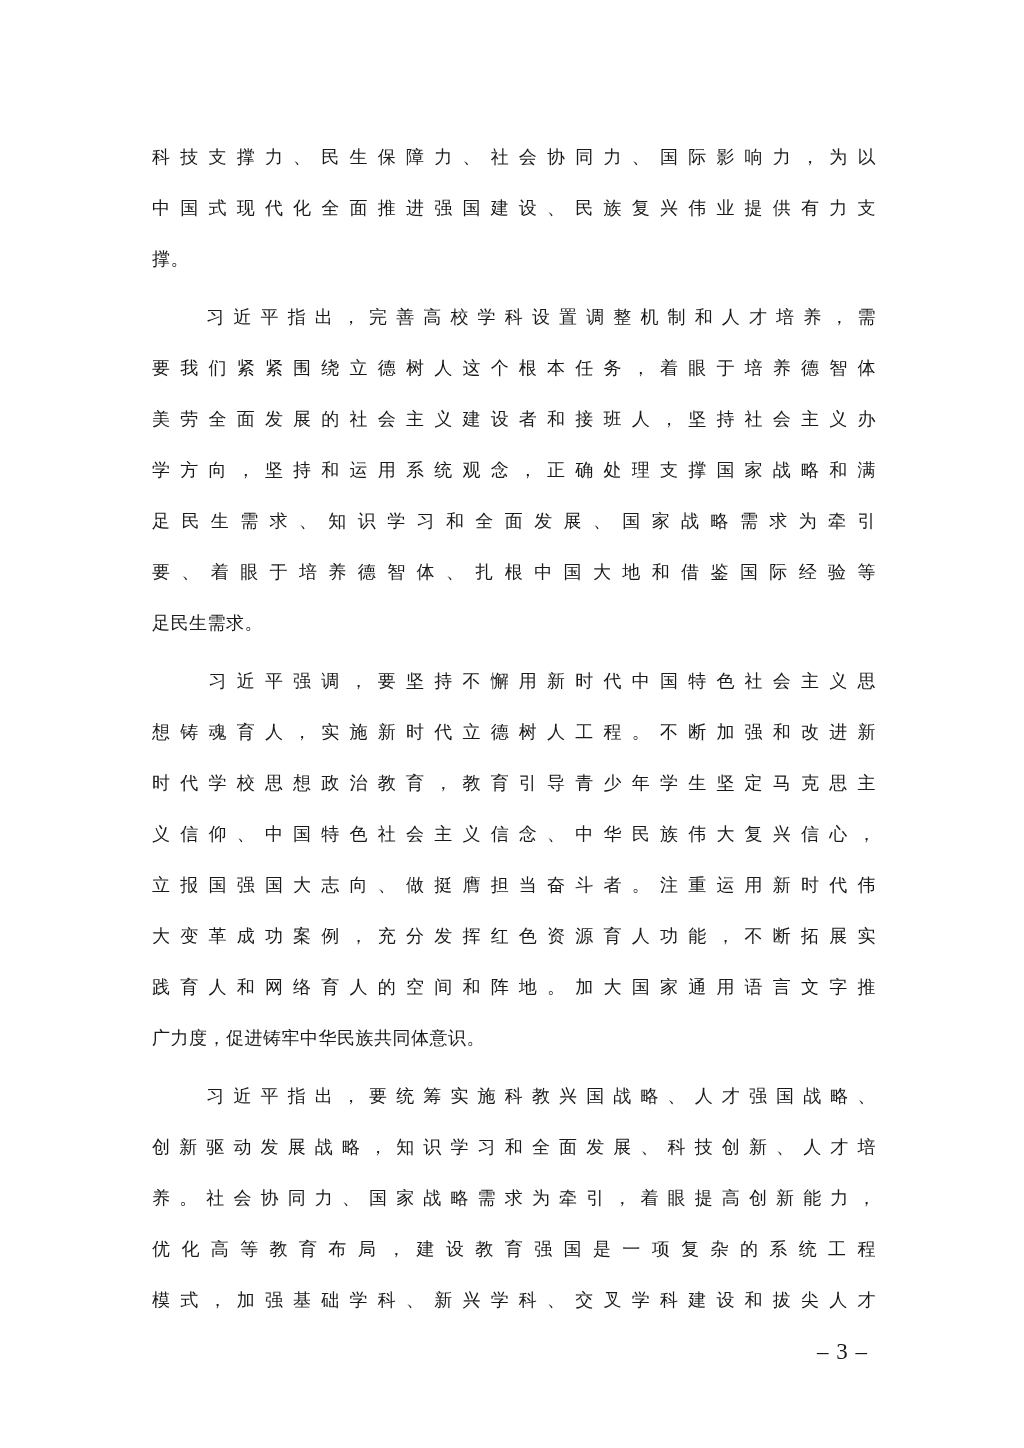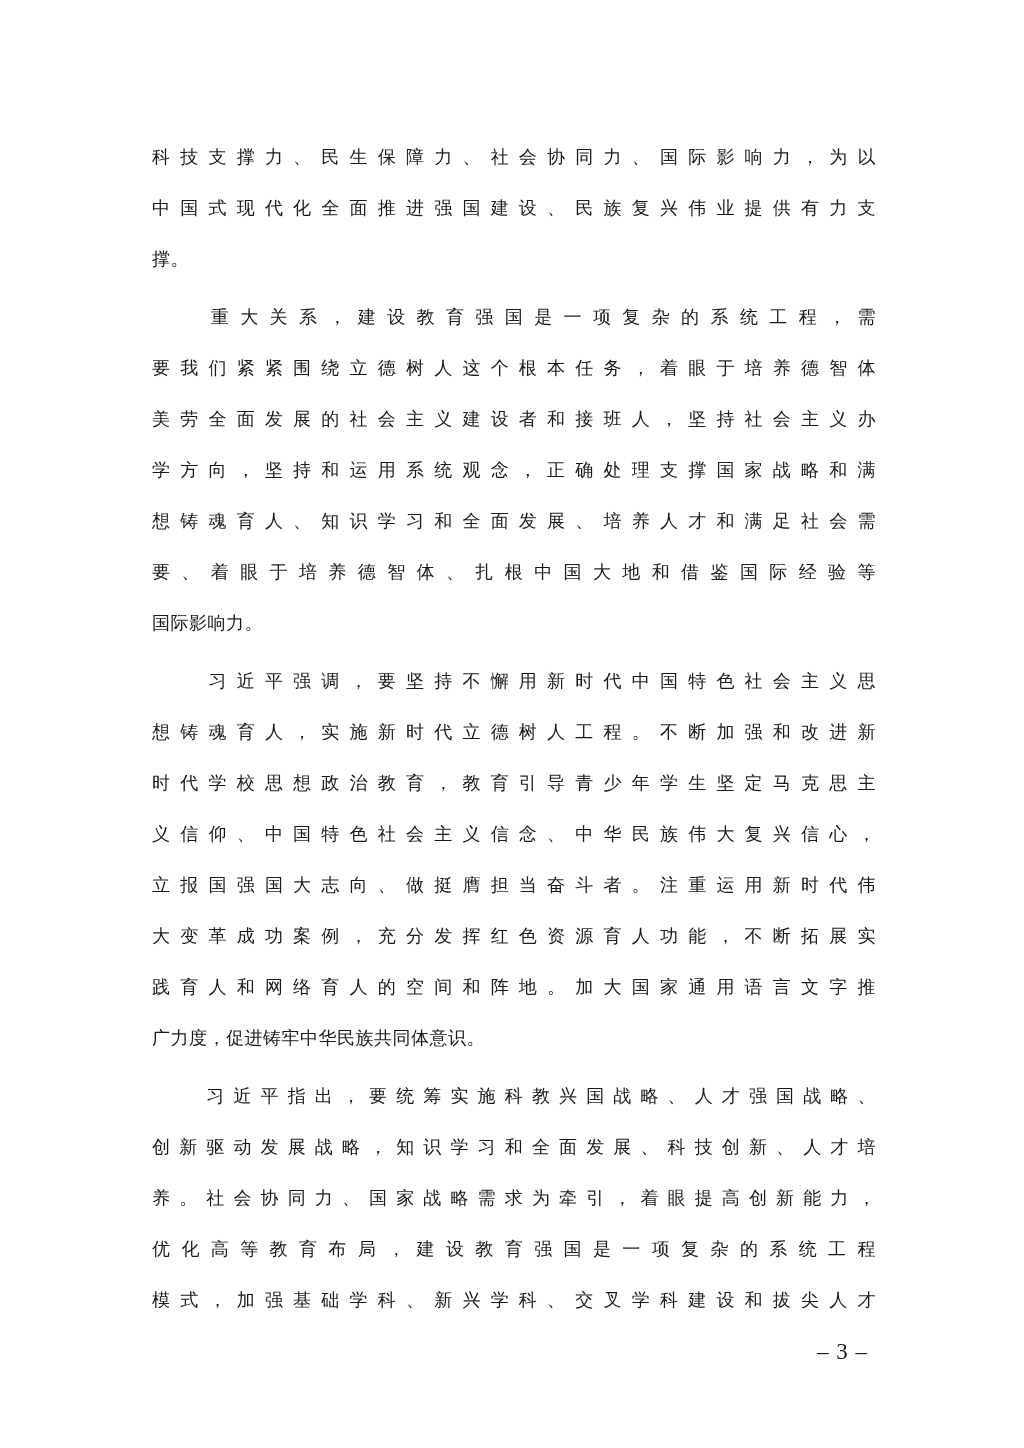--- a/index.html
+++ b/index.html
@@ -60,27 +60,27 @@
 <body>
 
 <div class="sheet">
   <div class="doc-body">
       <div class="para">
         <div class="line">科技支撑力、民生保障力、社会协同力、国际影响力，为以</div>
         <div class="line">中国式现代化全面推进强国建设、民族复兴伟业提供有力支</div>
         <div class="line para-end">撑。</div>
       </div>
       <div class="para">
-        <div class="line">　　重大关系，建设教育强国是一项复杂的系统工程，需</div>
+        <div class="line">　　习近平指出，完善高校学科设置调整机制和人才培养，需</div>
         <div class="line">要我们紧紧围绕立德树人这个根本任务，着眼于培养德智体</div>
         <div class="line">美劳全面发展的社会主义建设者和接班人，坚持社会主义办</div>
         <div class="line">学方向，坚持和运用系统观念，正确处理支撑国家战略和满</div>
-        <div class="line">想铸魂育人、知识学习和全面发展、培养人才和满足社会需</div>
+        <div class="line">足民生需求、知识学习和全面发展、国家战略需求为牵引</div>
         <div class="line">要、着眼于培养德智体、扎根中国大地和借鉴国际经验等</div>
-        <div class="line para-end">国际影响力。</div>
+        <div class="line para-end">足民生需求。</div>
       </div>
       <div class="para">
         <div class="line">　　习近平强调，要坚持不懈用新时代中国特色社会主义思</div>
         <div class="line">想铸魂育人，实施新时代立德树人工程。不断加强和改进新</div>
         <div class="line">时代学校思想政治教育，教育引导青少年学生坚定马克思主</div>
         <div class="line">义信仰、中国特色社会主义信念、中华民族伟大复兴信心，</div>
         <div class="line">立报国强国大志向、做挺膺担当奋斗者。注重运用新时代伟</div>
         <div class="line">大变革成功案例，充分发挥红色资源育人功能，不断拓展实</div>
         <div class="line">践育人和网络育人的空间和阵地。加大国家通用语言文字推</div>
         <div class="line para-end">广力度，促进铸牢中华民族共同体意识。</div>

